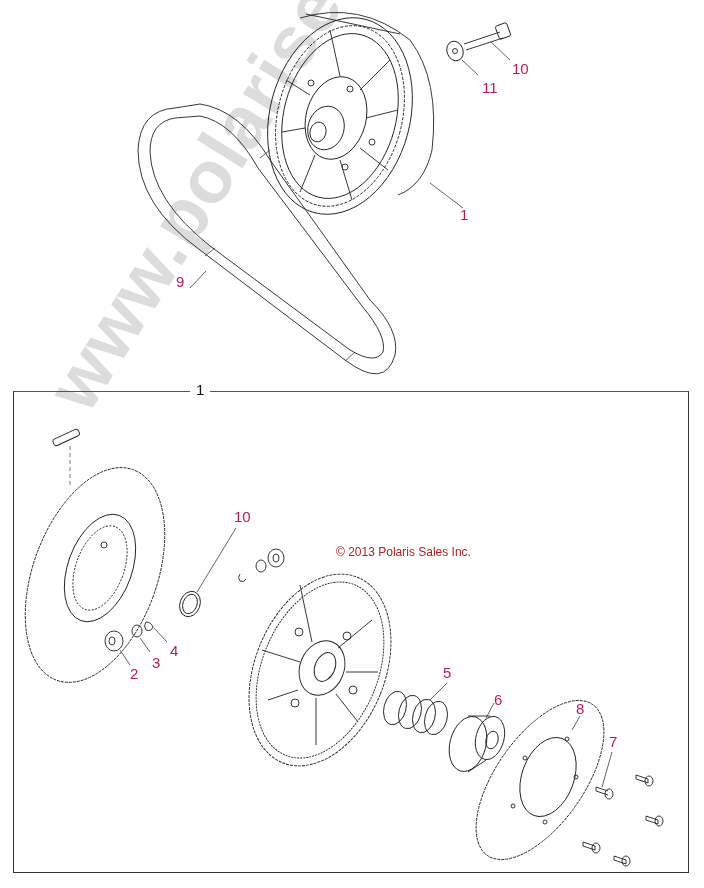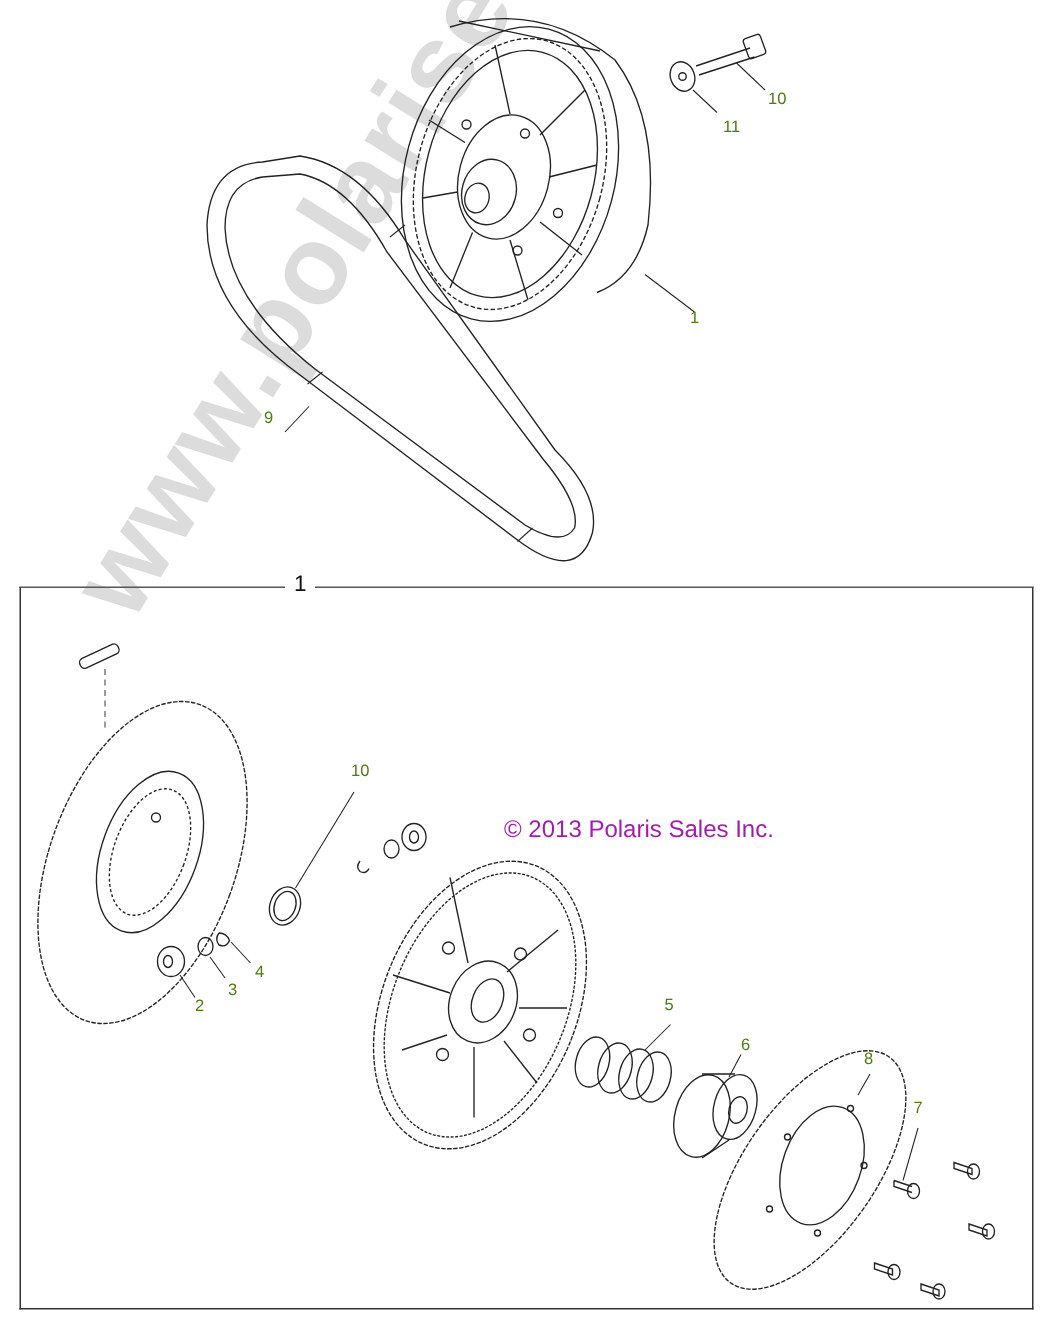--- a/index.html
+++ b/index.html
@@ -1,22 +1,22 @@
 <!DOCTYPE html>
 <html><head>
 <meta charset="utf-8">
 <style>
   html, body { margin: 0; padding: 0; background: #ffffff; }
   body { width: 704px; height: 888px; position: relative; overflow: hidden;
          font-family: "Liberation Sans", sans-serif; }
   #canvas { position: absolute; left: 0; top: 0; width: 704px; height: 888px; }
   .callout { position: absolute; font-family: "Liberation Sans", sans-serif;
-             font-size: 11px; color: #4d7c0f; line-height: 1; }
+             font-size: 15px; color: #be185d; line-height: 1; }
   .copyright { position: absolute; font-family: "Liberation Sans", sans-serif;
-               font-size: 16px; color: #a21caf; white-space: nowrap; }
+               font-size: 12px; color: #b91c1c; white-space: nowrap; }
   .watermark { position: absolute; left: 30px; top: 380px;
                font-family: "Liberation Sans", sans-serif; font-weight: bold;
                font-size: 74px; color: #dcdcdc; white-space: nowrap;
                transform-origin: 0 0; transform: rotate(-58deg); letter-spacing: 1px; }
   .box { position: absolute; left: 13px; top: 391px; width: 674px; height: 480px;
          border: 1px solid #333; border-top-color: #555; }
   .box-label { position: absolute; left: 190px; top: 381px; background: #fff;
                padding: 0 6px; font-size: 15px; color: #111; }
 </style>
 </head>

